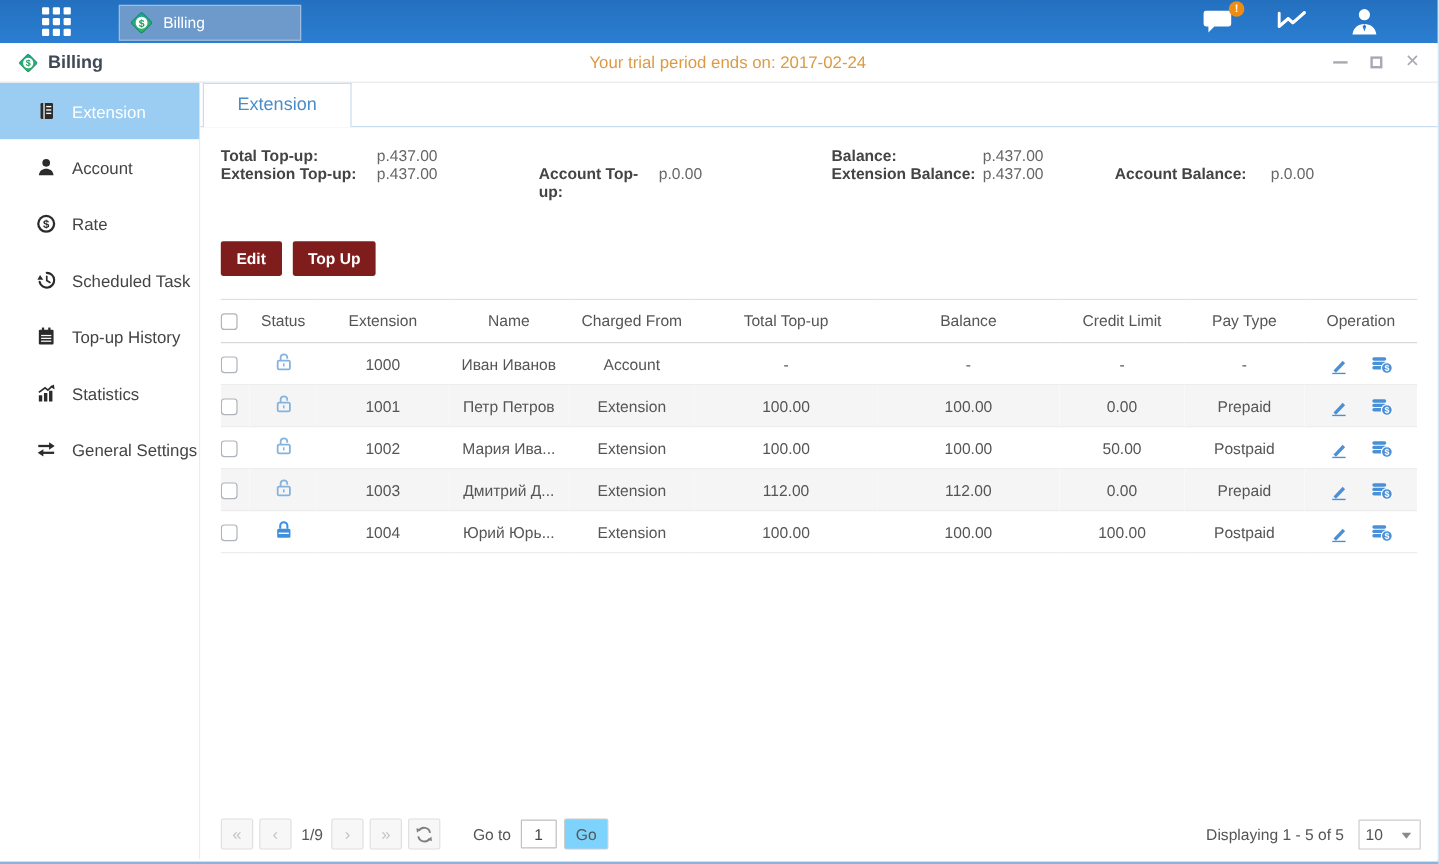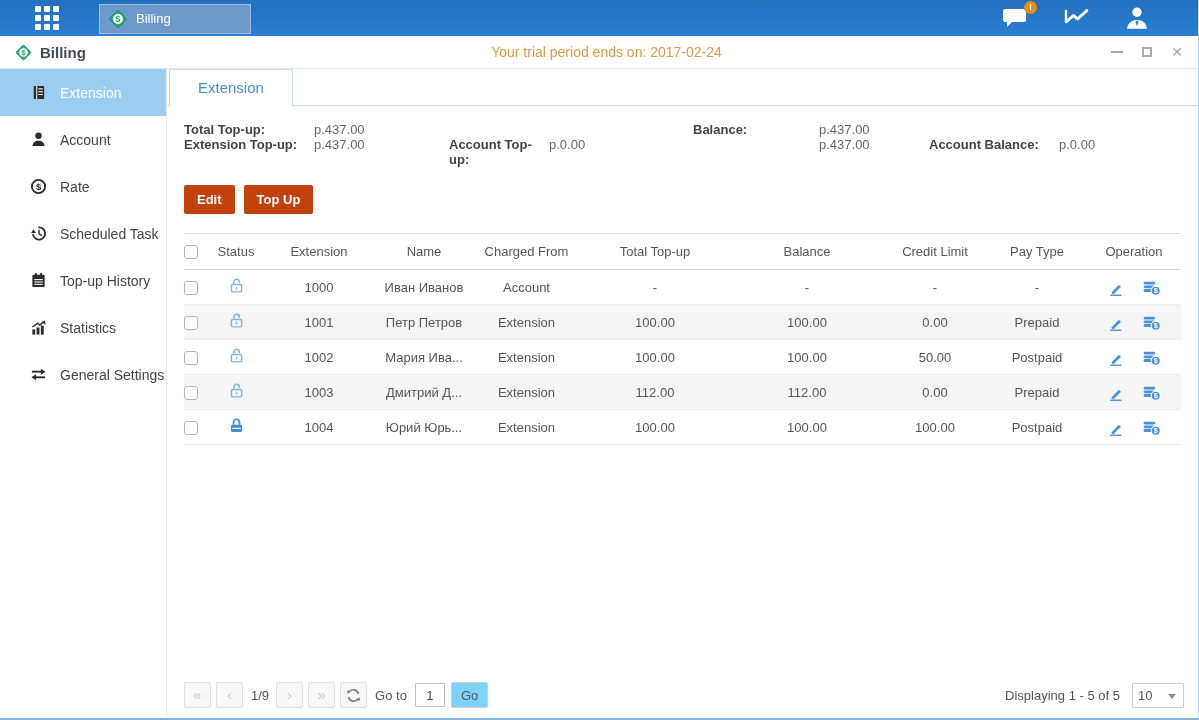--- a/index.html
+++ b/index.html
@@ -57,23 +57,23 @@
 
   
   .summary { margin:16px 17px 0; display:grid; font-size:13px;
              grid-template-columns:130px 135px 100px 144px 126px 110px 130px auto;
              }
   .summary .lab { font-weight:bold; color:#444; }
   .summary .val { color:#666; }
 
   
   .actions { margin:18px 17px 0; display:flex; gap:9px; }
-  .btn-blue { background:#c2410c; color:#fff; border:none; border-radius:2px;
+  .btn-blue { background:#7f1d1d; color:#fff; border:none; border-radius:2px;
               font-size:13px; font-weight:bold; padding:7px 13px; cursor:pointer;
-              font-family:inherit; }
+              font-family:inherit;margin-top:16px; }
 
   
   table { margin:19px 17px 0; width:997px; border-collapse:collapse; table-layout:fixed; }
   thead tr { border-top:1px solid #e0e0e0; border-bottom:1px solid #d8d8d8; }
   th { height:36px; font-weight:normal; font-size:13px; color:#555; text-align:center; }
   td { height:35px; font-size:13px; color:#555; text-align:center;
        overflow:hidden; white-space:nowrap; }
   tbody tr { border-bottom:1px solid #ececec; }
   tbody tr:nth-child(even) { background:#f5f5f5; }
   .cb { display:inline-block; width:14px; height:14px; border:1px solid #aeb4ba;
@@ -83,21 +83,21 @@
   tr:not(.locked) .lock-closed { display:none; }
   .ops span { display:inline-flex; margin:0 7px; cursor:pointer; vertical-align:middle; }
 
   
   .pager { position:absolute; left:17px; right:14px; bottom:8px; display:flex;
            align-items:center; font-size:13px; color:#555; }
   .pg-btn { width:27px; height:26px; background:#f7f7f7; border:1px solid #e0e0e0;
             border-radius:2px; display:flex; align-items:center; justify-content:center;
             color:#c4c4c4; font-size:14px; margin-right:5px; cursor:pointer; }
   .pg-ind { margin:0 7px 0 3px; color:#555; }
-  .goto-label { margin:0 8px 0 3px; }
+  .goto-label { margin:0 8px 0 22px; }
   .goto-input { width:30px; height:24px; border:1px solid #bfbfbf; border-radius:1px;
                 text-align:center; font-size:13px; color:#444; font-family:inherit; }
   .go-btn { margin-left:6px; height:26px; padding:0 9px; background:#7dd3fc;
             border:1px solid #ccc; border-radius:2px; font-size:13px; color:#555;
             cursor:pointer; font-family:inherit; }
   .pager-right { margin-left:auto; display:flex; align-items:center; gap:12px; }
   .select { width:52px; height:25px; border:1px solid #ccc; border-radius:1px;
             background:#fff; display:flex; align-items:center; padding-left:5px;
             position:relative; cursor:pointer; }
   .select .caret { position:absolute; right:7px; top:10px; width:0; height:0;
@@ -257,20 +257,21 @@
 
       <div class="summary">
         <span class="lab" style="grid-row:1;grid-column:1">Total Top-up:</span>
         <span class="val" style="grid-row:1;grid-column:2">p.437.00</span>
         <span class="lab" style="grid-row:1;grid-column:5">Balance:</span>
         <span class="val" style="grid-row:1;grid-column:6">p.437.00</span>
         <span class="lab" style="grid-row:2;grid-column:1">Extension Top-up:</span>
         <span class="val" style="grid-row:2;grid-column:2">p.437.00</span>
         <span class="lab" style="grid-row:2;grid-column:3">Account Top-up:</span>
         <span class="val" style="grid-row:2;grid-column:4">p.0.00</span>
+        <span class="lab" style="grid-row:2;grid-column:5">Extension Balance:</span>
         <span class="val" style="grid-row:2;grid-column:6">p.437.00</span>
         <span class="lab" style="grid-row:2;grid-column:7">Account Balance:</span>
         <span class="val" style="grid-row:2;grid-column:8">p.0.00</span>
       </div>
 
       <div class="actions">
         <button class="btn-blue">Edit</button>
         <button class="btn-blue">Top Up</button>
       </div>
 

